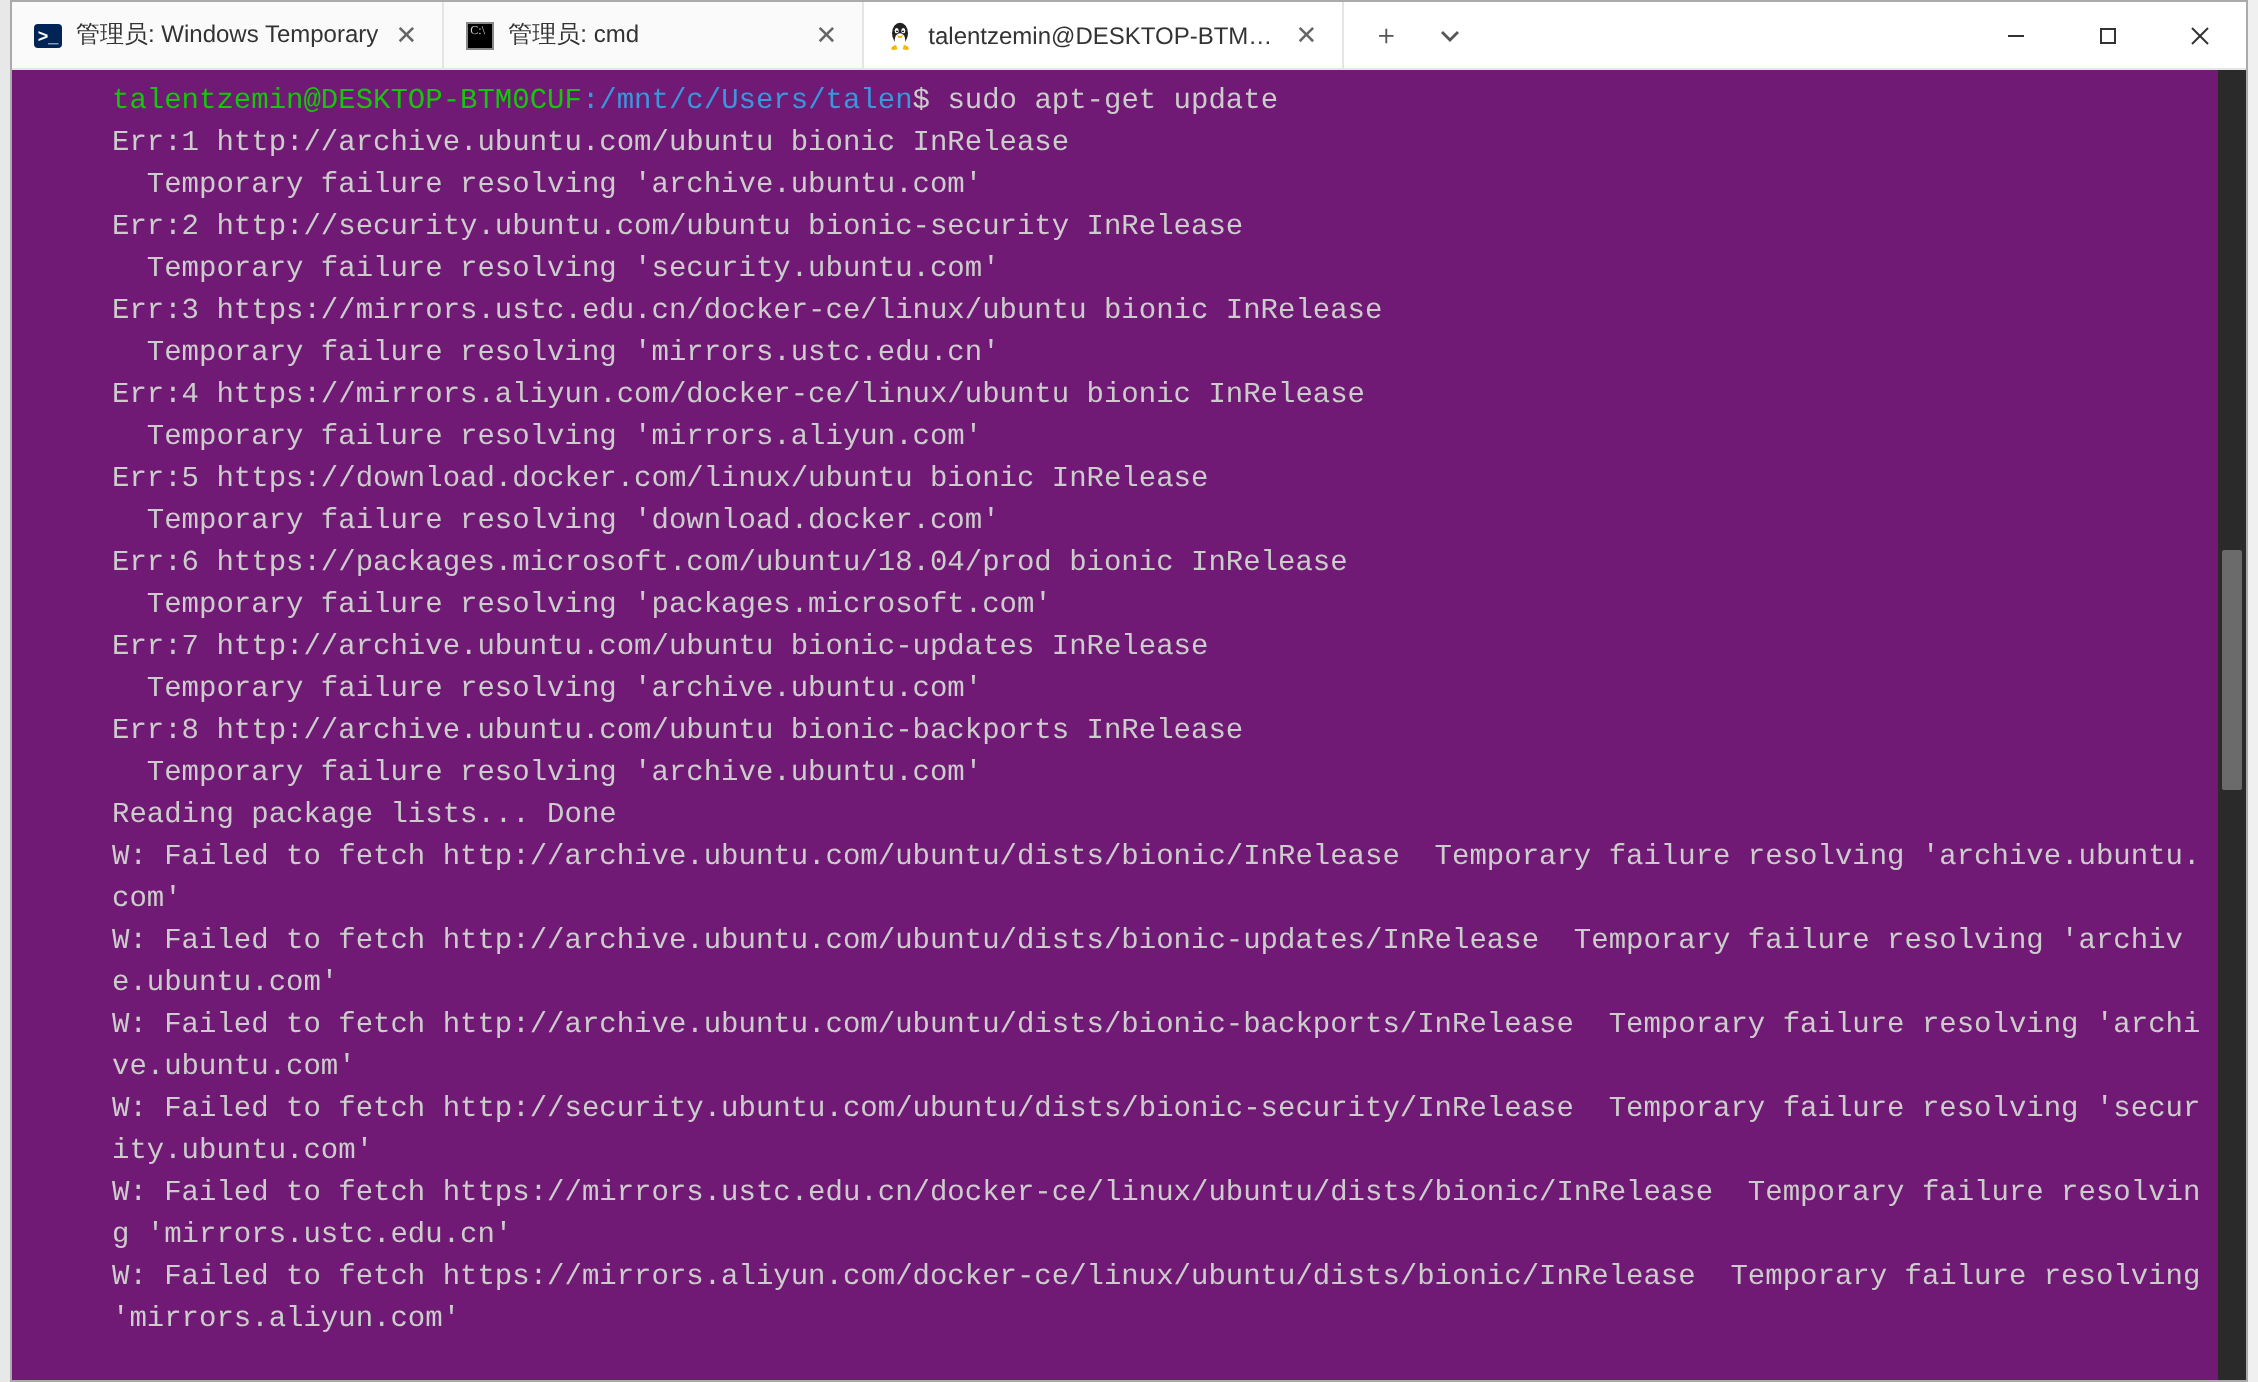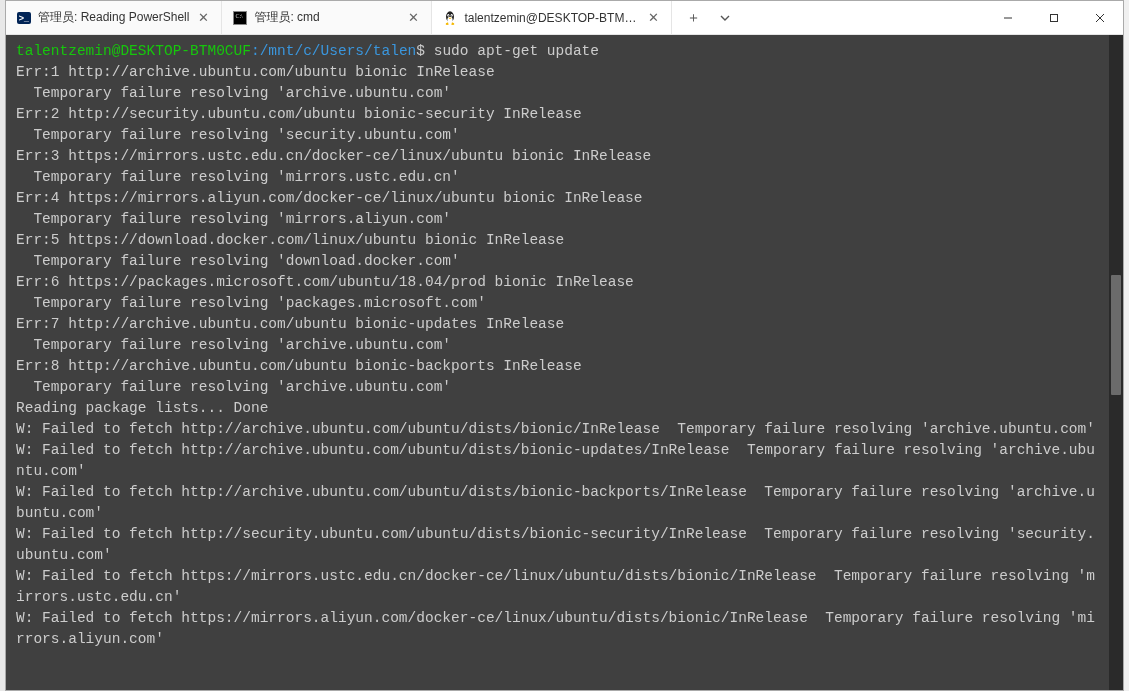--- a/index.html
+++ b/index.html
@@ -54,21 +54,21 @@
   color:#555; font-size:14px;
 }
 .spacer { flex:1; }
 .win-controls { display:flex; }
 .win-btn {
   width:46px; height:34px; display:flex; align-items:center; justify-content:center;
   color:#333;
 }
 .win-btn svg { width:10px; height:10px; }
 
-.terminal-wrap { flex:1; display:flex; background:#404040; overflow:hidden; }
+.terminal-wrap { flex:1; display:flex; background:#701a75; overflow:hidden;padding-left:40px; }
 .terminal {
   flex:1;
   padding: 6px 6px 6px 10px;
   font-family: Consolas, "Courier New", monospace;
   font-size: 14.5px;
   line-height: 21px;
   color: #cccccc;
   white-space: pre-wrap;
   word-break: break-all;
   overflow-y: auto;
@@ -102,21 +102,21 @@
 <div class="left-strip"></div>
 
 <div class="window">
   <div class="titlebar">
     <div class="tabs">
 
       <div class="tab">
         <span class="icon">
             <span class="ps-icon">&gt;_</span>
           </span>
-        <span class="label">管理员: Reading PowerShell</span>
+        <span class="label">管理员: Windows Temporary</span>
         <span class="close">✕</span>
       </div>
 
       <div class="tab">
         <span class="icon">
             <span class="cmd-icon"></span>
           </span>
         <span class="label">管理员: cmd</span>
         <span class="close">✕</span>
       </div>

